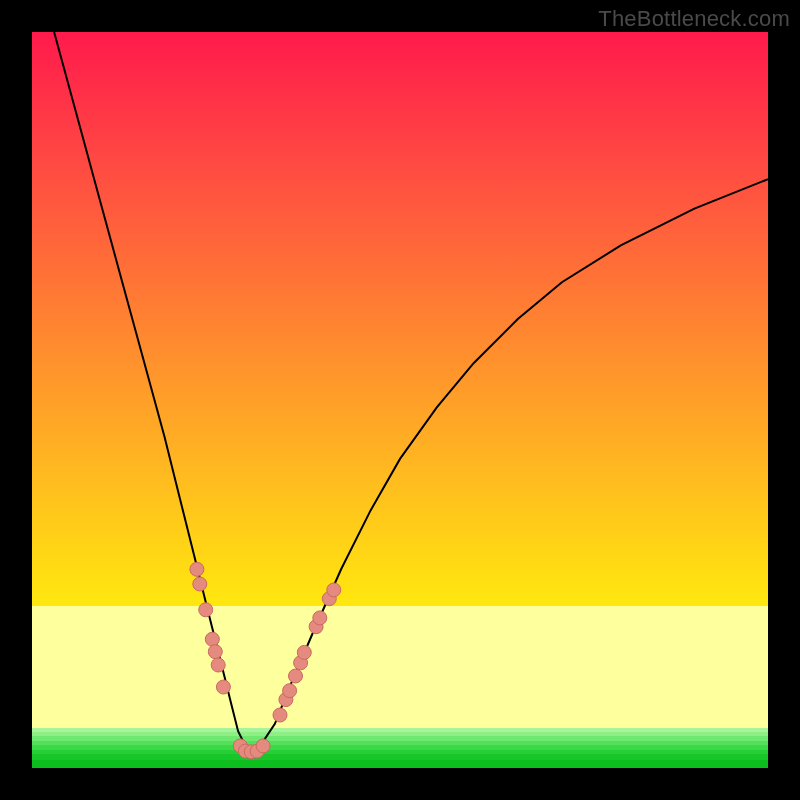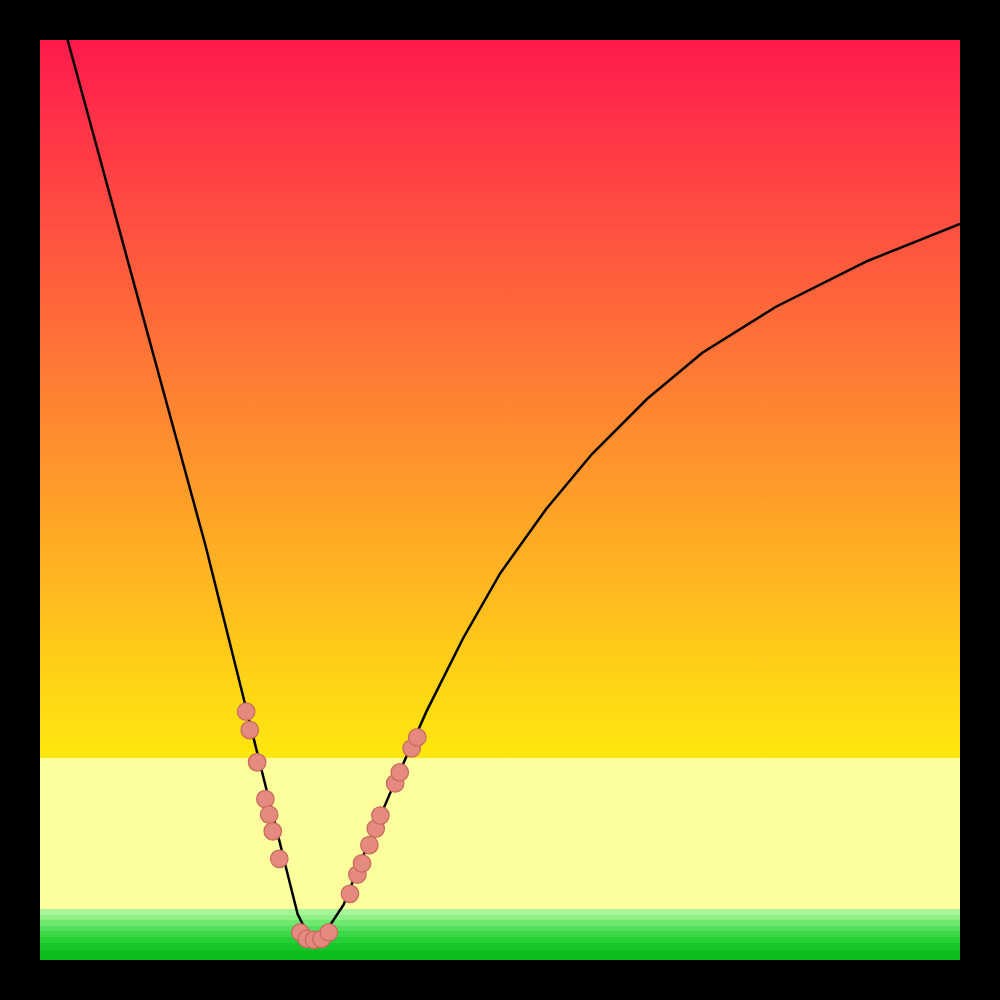--- a/index.html
+++ b/index.html
@@ -113,13 +113,14 @@
           <circle cx="263.5" cy="644.0" r="7" class="dot"></circle>
           <circle cx="268.6" cy="630.8" r="7" class="dot"></circle>
           <circle cx="272.3" cy="620.4" r="7" class="dot"></circle>
           <circle cx="284.1" cy="594.7" r="7" class="dot"></circle>
           <circle cx="287.8" cy="585.9" r="7" class="dot"></circle>
           <circle cx="297.3" cy="566.7" r="7" class="dot"></circle>
           <circle cx="301.8" cy="557.9" r="7" class="dot"></circle>
         </g>
     </svg>
   </div>
+  <div class="watermark">TheBottleneck.com</div>
 </div>
 
 </body></html>

